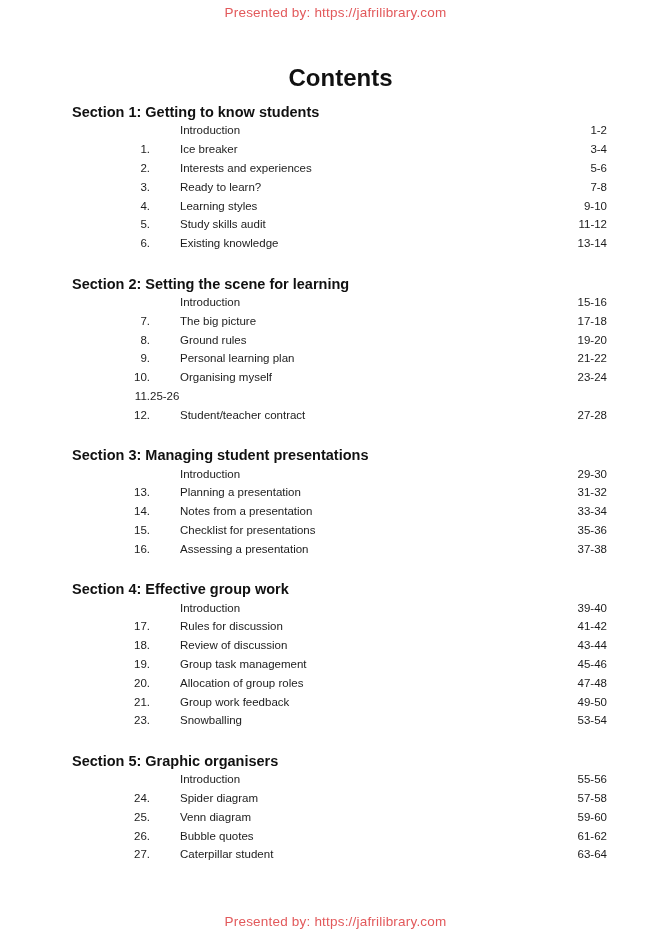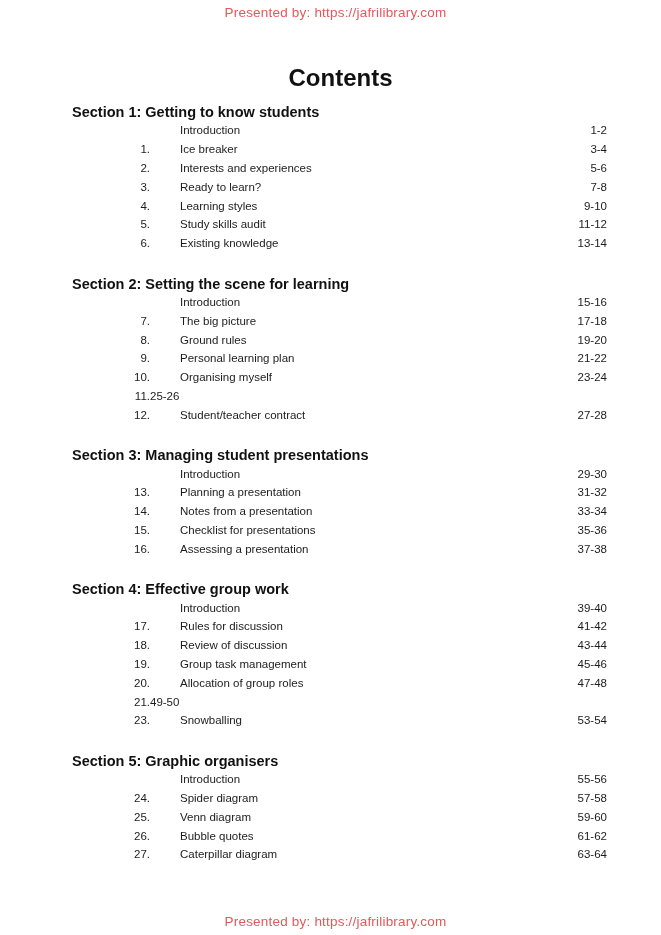--- a/index.html
+++ b/index.html
@@ -220,20 +220,21 @@
           <span class="toc-title">Group task management</span>
           <span class="toc-pages">45-46</span>
         </div>
         <div class="toc-row">
           <span class="toc-num">20.</span>
           <span class="toc-title">Allocation of group roles</span>
           <span class="toc-pages">47-48</span>
         </div>
         <div class="toc-row">
           <span class="toc-num">21.</span>
+          <span class="toc-title">Group work feedback</span>
           <span class="toc-pages">49-50</span>
         </div>
         <div class="toc-row">
           <span class="toc-num">23.</span>
           <span class="toc-title">Snowballing</span>
           <span class="toc-pages">53-54</span>
         </div>
       </section>
       <section class="toc-section">
         <div class="section-heading">Section 5: Graphic organisers</div>
@@ -252,21 +253,21 @@
           <span class="toc-title">Venn diagram</span>
           <span class="toc-pages">59-60</span>
         </div>
         <div class="toc-row">
           <span class="toc-num">26.</span>
           <span class="toc-title">Bubble quotes</span>
           <span class="toc-pages">61-62</span>
         </div>
         <div class="toc-row">
           <span class="toc-num">27.</span>
-          <span class="toc-title">Caterpillar diagram</span>
+          <span class="toc-title">Caterpillar student</span>
           <span class="toc-pages">63-64</span>
         </div>
       </section>
     </div>
 
   <div class="copyright">© Connect Publications 2007</div>
 
   <div class="watermark bottom" style="color: rgb(226, 89, 91);">Presented by: https://jafrilibrary.com</div>
 
 </div>

